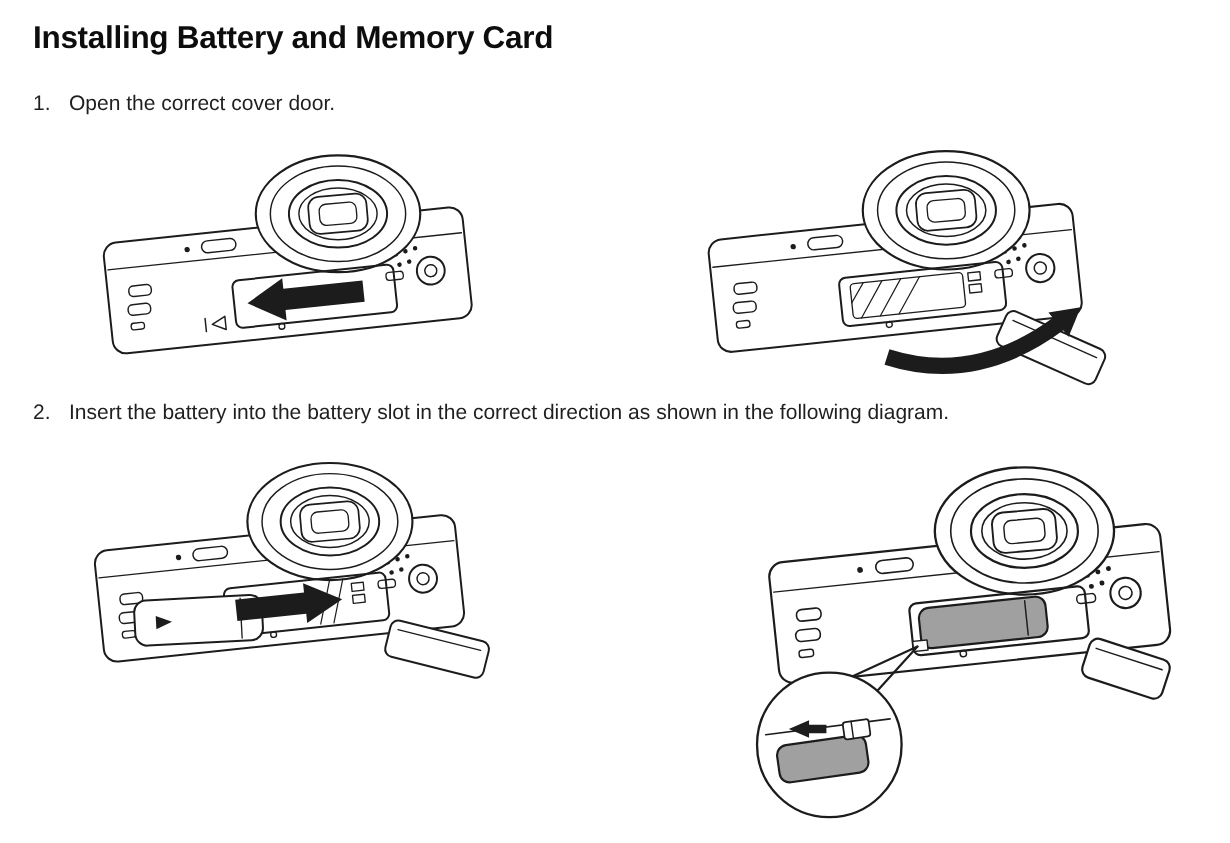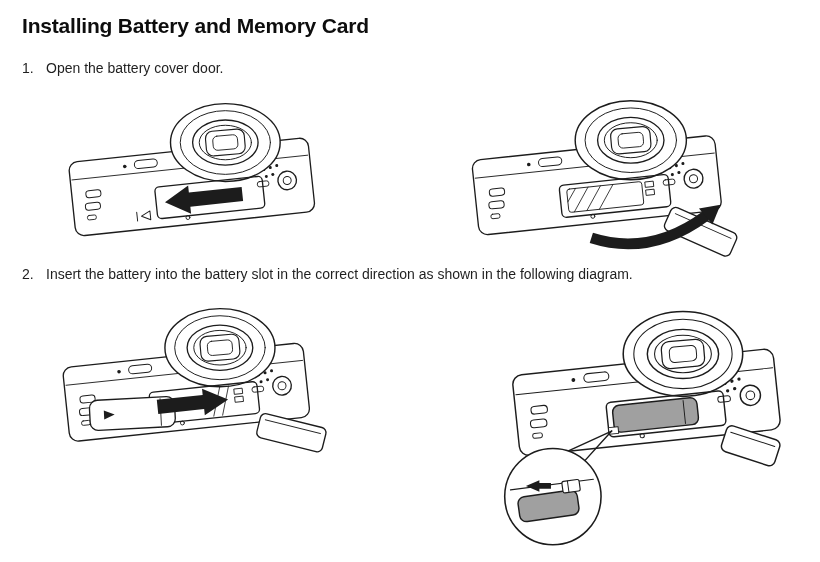--- a/index.html
+++ b/index.html
@@ -58,21 +58,21 @@
     </g>
   </defs>
 </svg>
 
 <div class="page">
 
   <h1 class="title">Installing Battery and Memory Card</h1>
 
   <div class="step" id="step1">
     <span class="step-num">1.</span>
-    <span class="step-text">Open the battery cover door.</span>
+    <span class="step-text">Open the correct cover door.</span>
   </div>
 
   <div class="figure" id="fig1">
     <svg width="283" viewBox="0 0 320 184">
       <use href="#cam"></use>
       <g class="line" transform="rotate(-6 160 105)">
         <rect x="116" y="102" width="122" height="36" rx="5"></rect>
         <path d="M108,128 L98,133 L108,138 Z" stroke-width="1.1"></path>
         <line x1="93" y1="128" x2="93" y2="138" stroke-width="1.1"></line>
         <polygon class="arrow" points="126,120 154,104 154,112 214,112 214,128 154,128 154,136"></polygon>

